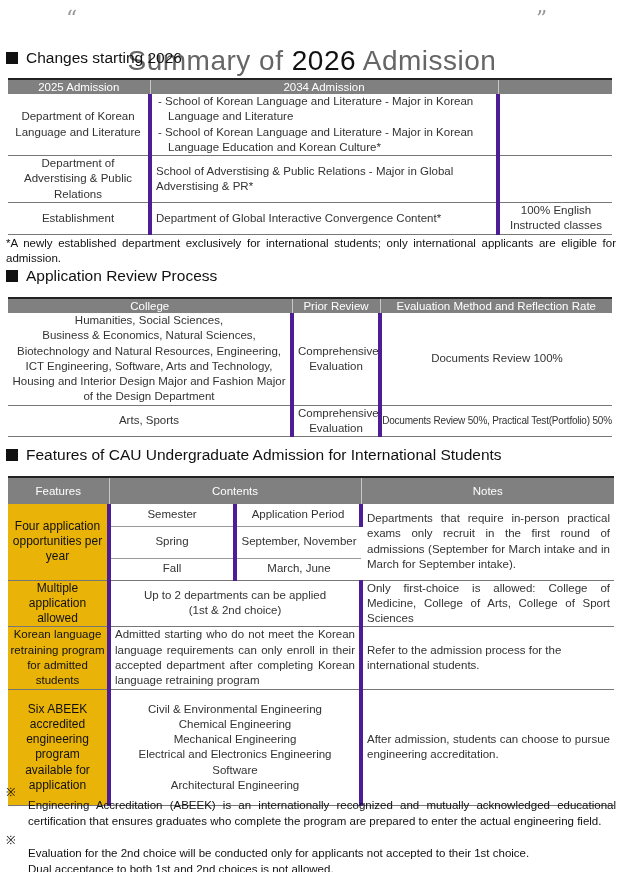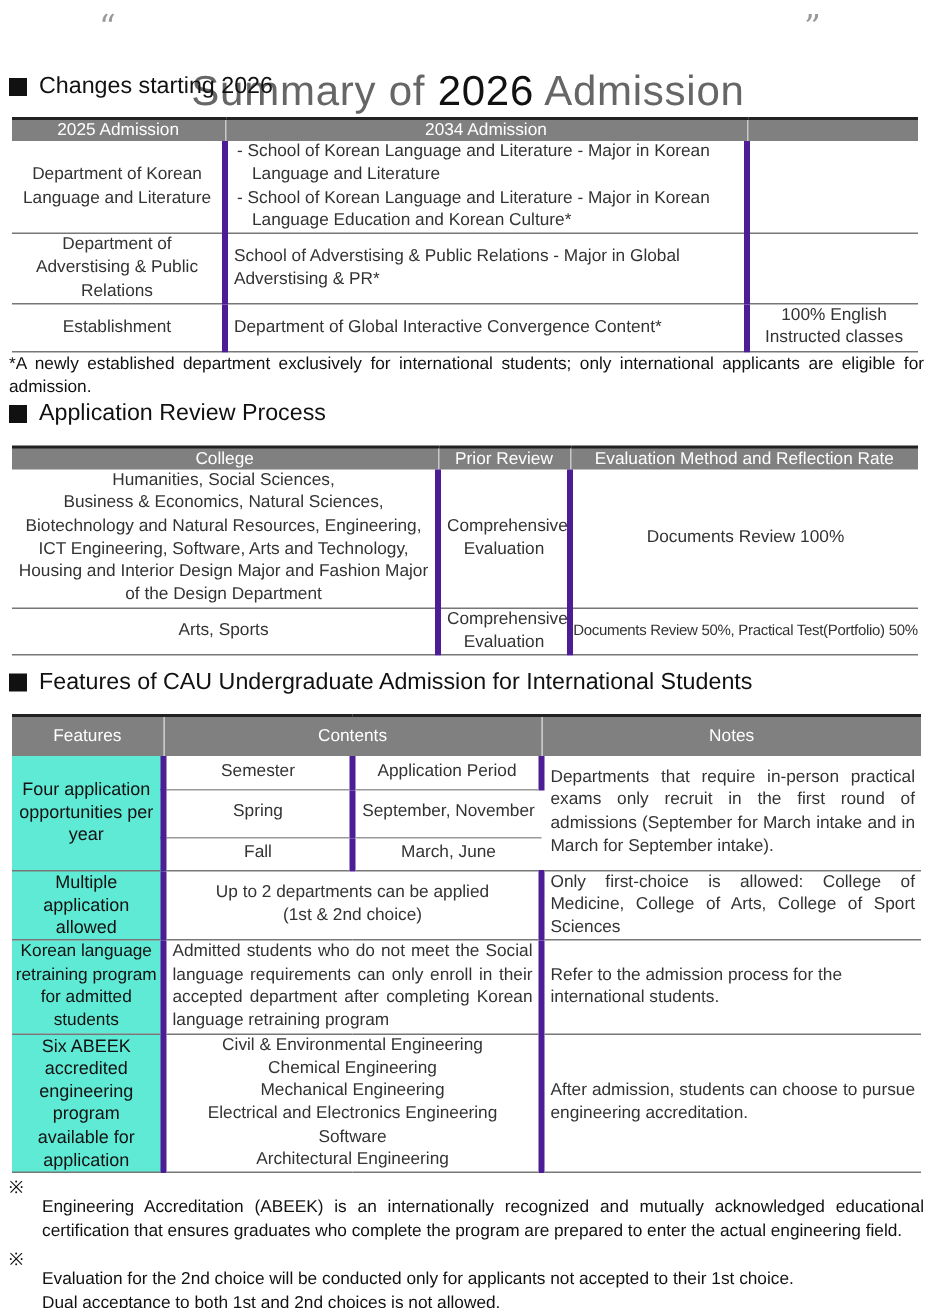--- a/index.html
+++ b/index.html
@@ -22,21 +22,21 @@
   td { border-bottom: 1px solid #777; border-right: 4px solid #4c1d95; vertical-align: middle; line-height: 15.3px; }
   td:last-child { border-right: none; }
   .c { text-align: center; }
   .l { text-align: left; padding-left: 4px; }
   .just { text-align: justify; text-align-last: left; padding: 0 4px; }
 
   #t1 { left: 8px; top: 78px; width: 604px; }
   #t2 { left: 8px; top: 297px; width: 604px; }
   #t3 { left: 8px; top: 476px; width: 606px; }
   #t3 th { height: 27px; border-top: 2px solid #222; }
-  #t3 td.feat { background: #5eead4; color: #111; font-size: 12px; }
+  #t3 td.feat { background: #eab308; color: #111; font-size: 12px; }
   #t3 td.inner { font-size: 11.5px; }
 
   .footnote { position: absolute; left: 6px; width: 610px; font-size: 11.5px; color: #111; line-height: 15px; text-align: justify; }
   .note { position: absolute; left: 6px; width: 610px; font-size: 11.5px; color: #111; line-height: 16px; }
   .note .mark { position: absolute; left: 0; top: 0; }
   .note .txt { margin-left: 22px; text-align: justify; margin-top: 13px; }
   .note .sub { margin-left: 22px; }
   .small { font-size: 10px; letter-spacing: -0.2px; }
 </style>
 </head>
@@ -164,26 +164,26 @@
   </tr>
 
   <tr style="height:46px">
     <td class="c feat">Multiple application allowed</td>
     <td colspan="2" class="c" style="padding:0 24px">Up to 2 departments can be applied (1st &amp; 2nd choice)</td>
     <td class="just">Only first-choice is allowed: College of Medicine, College of Arts, College of Sport Sciences</td>
   </tr>
 
   <tr style="height:62px">
     <td class="c feat" style="font-size:11.5px">Korean language retraining program for admitted students</td>
-    <td colspan="2" class="just">Admitted students who do not meet the Social language requirements can only enroll in their accepted department after completing Korean language retraining program</td>
+    <td colspan="2" class="just">Admitted starting who do not meet the Korean language requirements can only enroll in their accepted department after completing Korean language retraining program</td>
     <td class="l" style="padding-right:40px">Refer to the admission process for the international students.</td>
   </tr>
 
   <tr style="height:92px">
-    <td class="c feat" style="padding:0 10px">Six ABEEK accredited engineering program available for application</td>
+    <td class="c feat" style="padding:12px 10px">Six ABEEK accredited engineering program available for application</td>
     <td colspan="2" class="c">
       <div>Civil &amp; Environmental Engineering</div>
       <div>Chemical Engineering</div>
       <div>Mechanical Engineering</div>
       <div>Electrical and Electronics Engineering</div>
       <div>Software</div>
       <div>Architectural Engineering</div>
     </td>
     <td class="just">After admission, students can choose to pursue engineering accreditation.</td>
   </tr>

